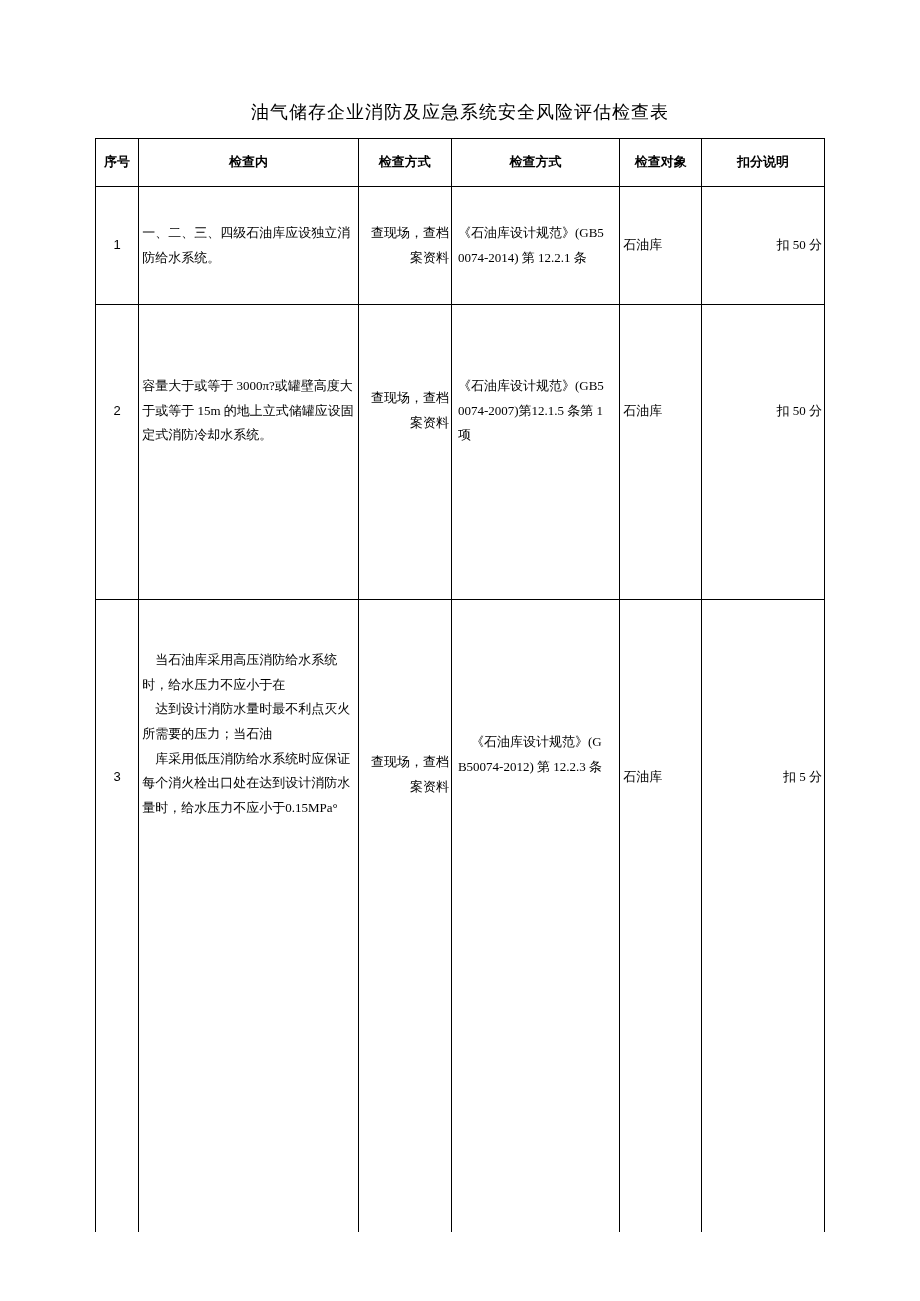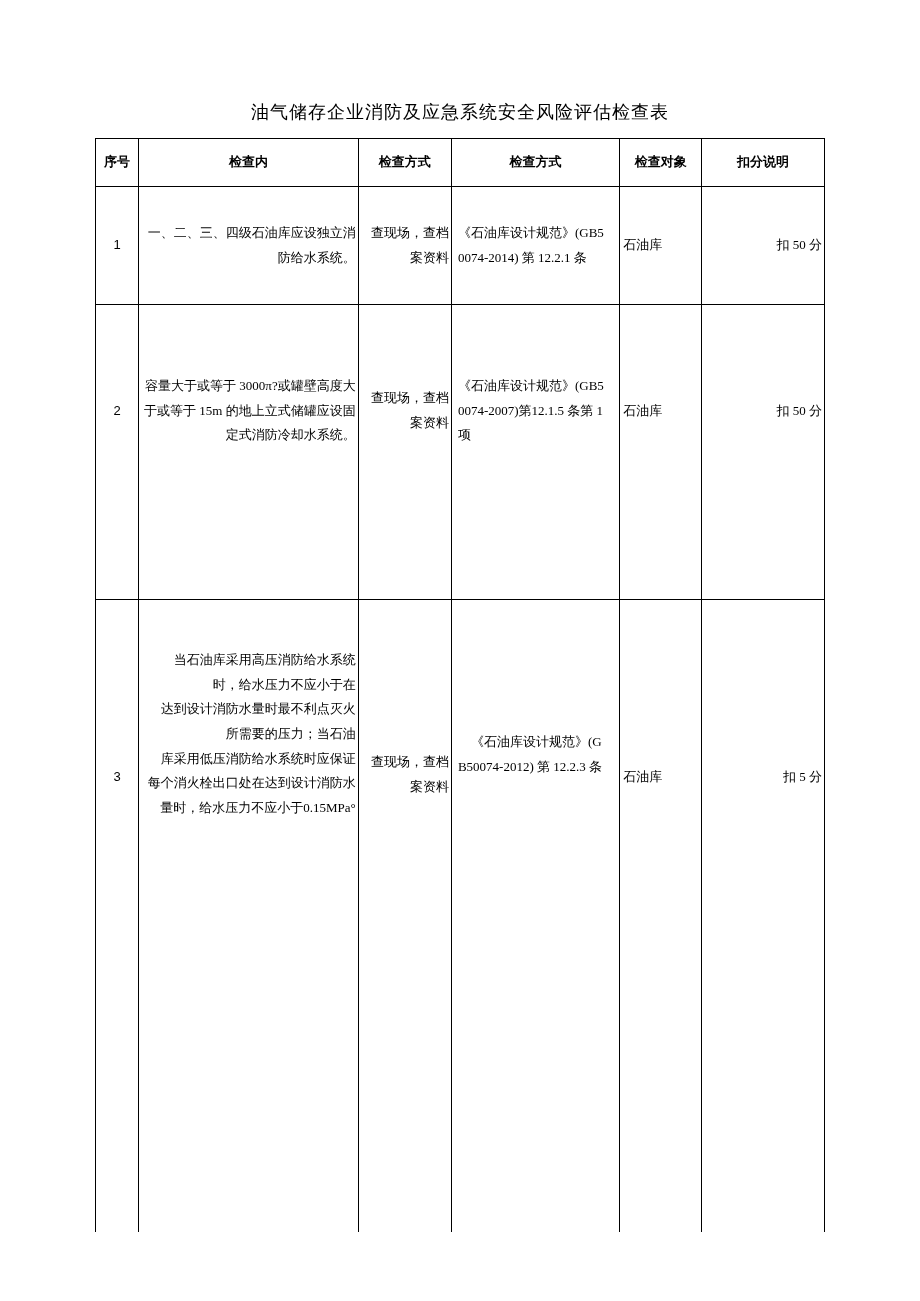--- a/index.html
+++ b/index.html
@@ -36,21 +36,21 @@
       text-align: center;
       height: 48px;
     }
     .col-seq { width: 38px; }
     .col-content { width: 193px; }
     .col-method { width: 82px; }
     .col-basis { width: 148px; }
     .col-object { width: 72px; }
     .col-deduct { width: 108px; }
     td.seq { text-align: center; font-family: Arial, sans-serif; }
-    td.content { text-align: right; padding-left: 3px; padding-right: 2px; margin-top: 21px; }
+    td.content { text-align: left; padding-left: 3px; padding-right: 2px; margin-top: 21px; }
     td.method { text-align: right; padding-left: 2px; }
     td.basis { text-align: left; padding-left: 6px; padding-right: 12px; }
     td.object { text-align: left; padding-left: 3px; }
     td.deduct { text-align: right; padding-left: 2px; }
     tr.r1 td { height: 118px; }
     tr.r2 td { height: 295px; }
     tr.r2 td.content, tr.r2 td.method, tr.r2 td.basis, tr.r2 td.object, tr.r2 td.deduct {
       vertical-align: middle;
       padding-top: 58px;
       padding-bottom: 140px;

